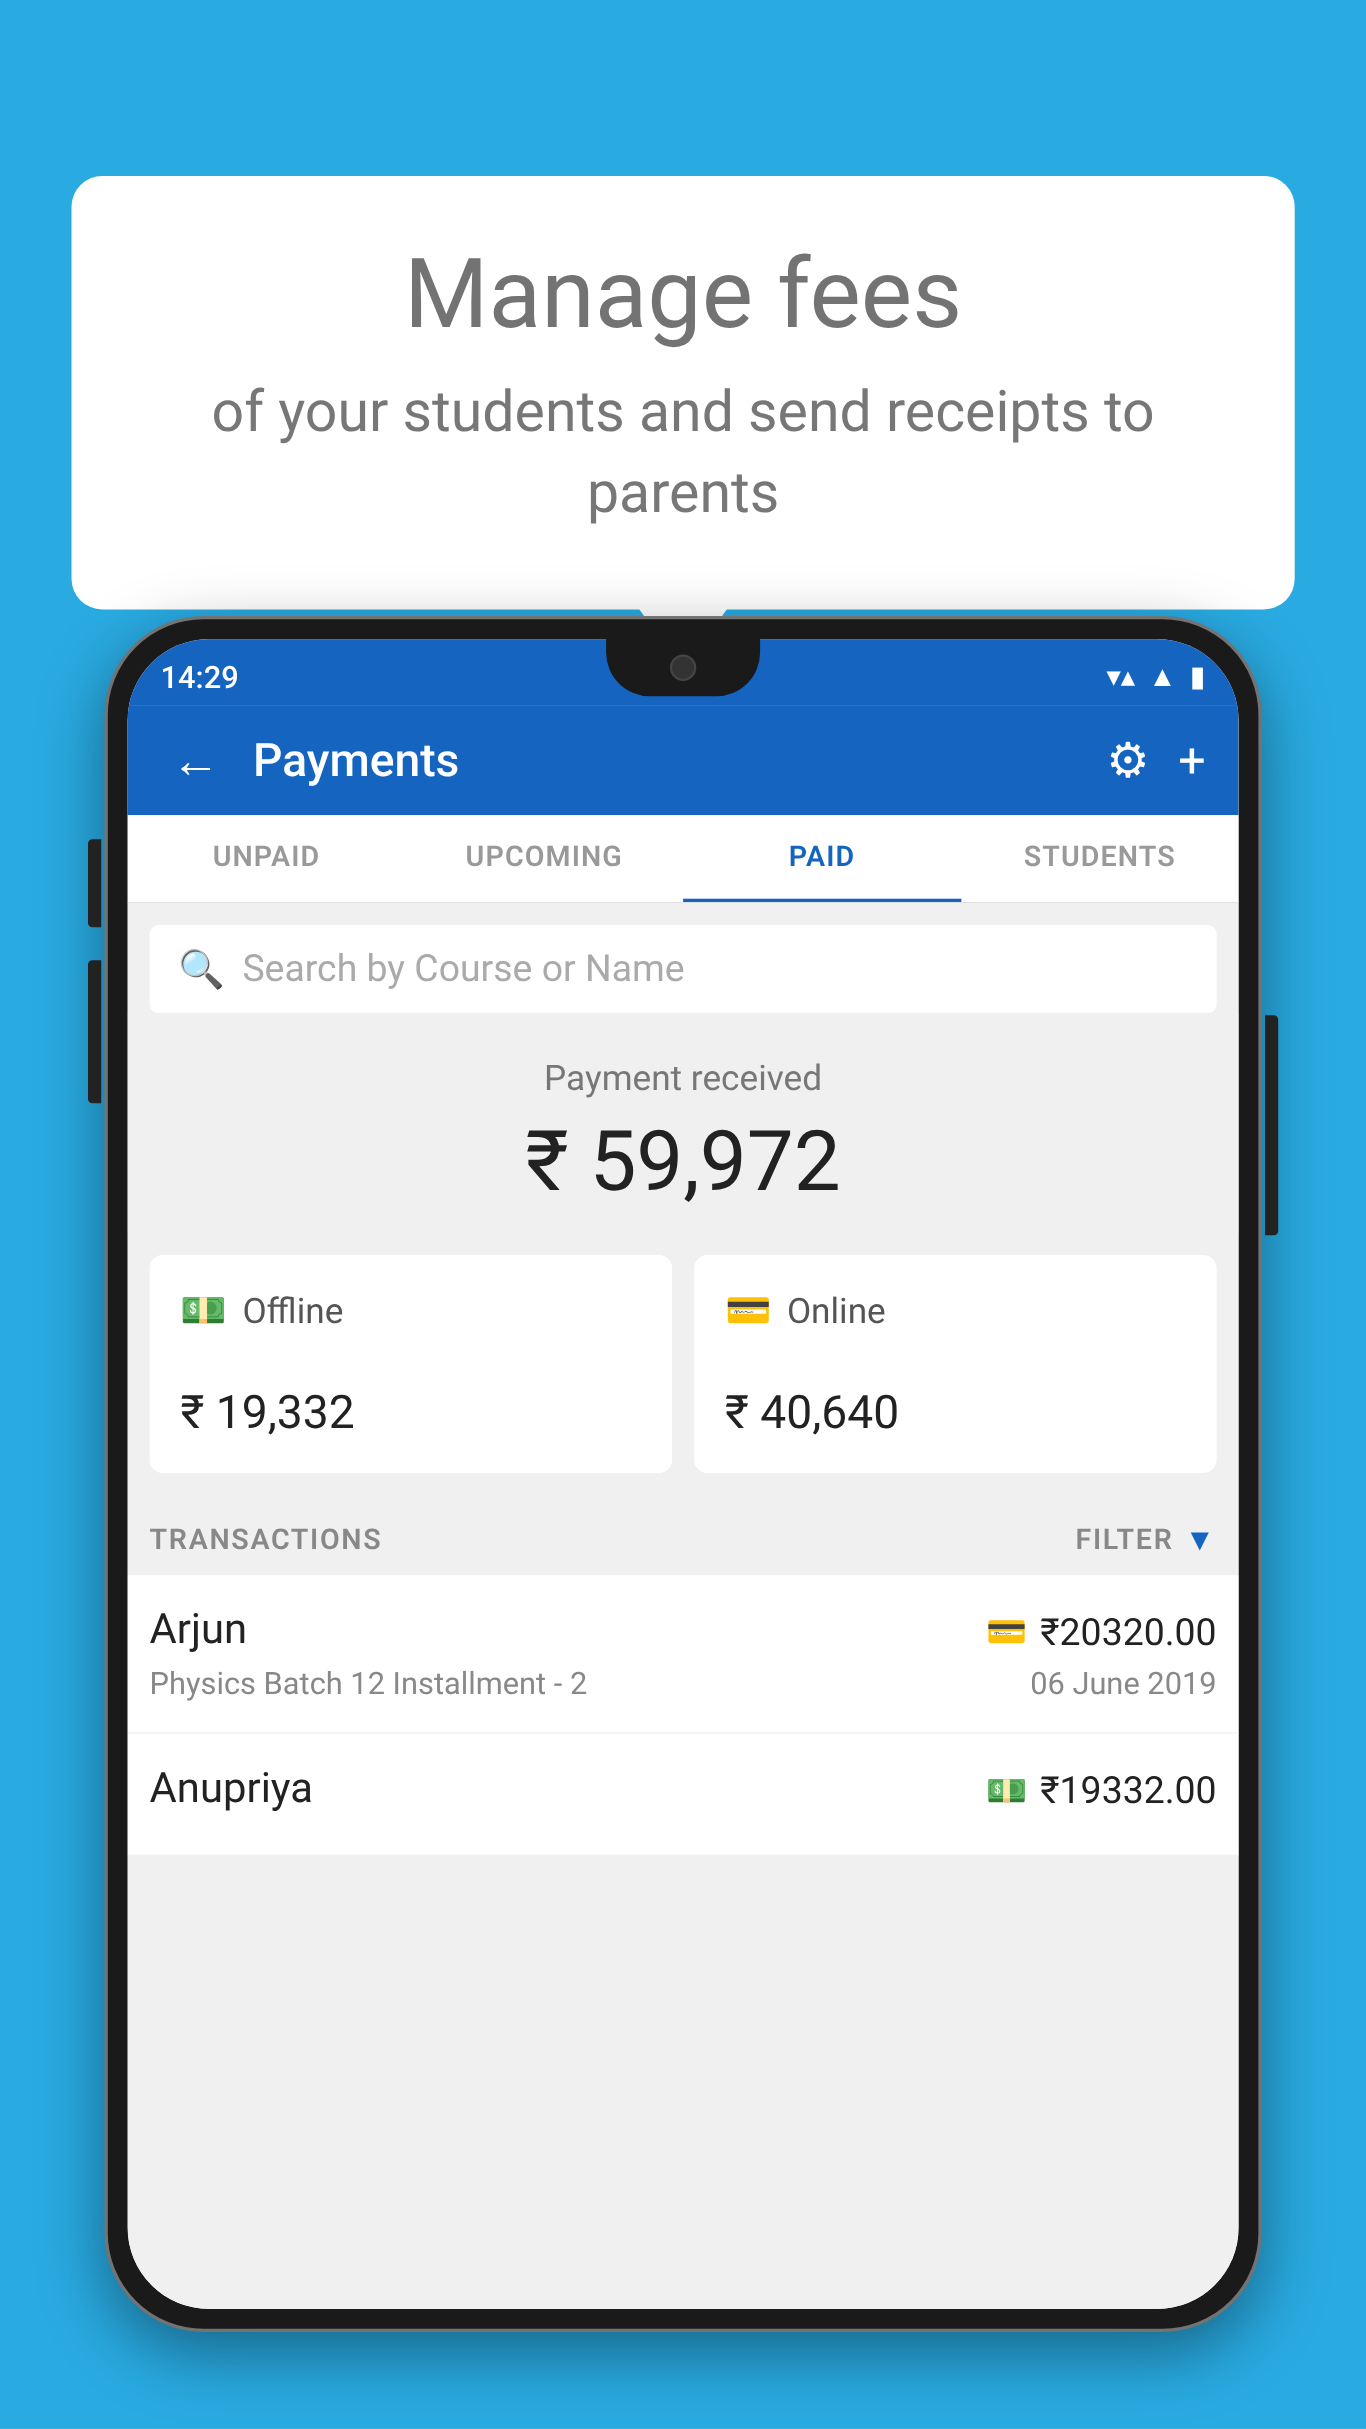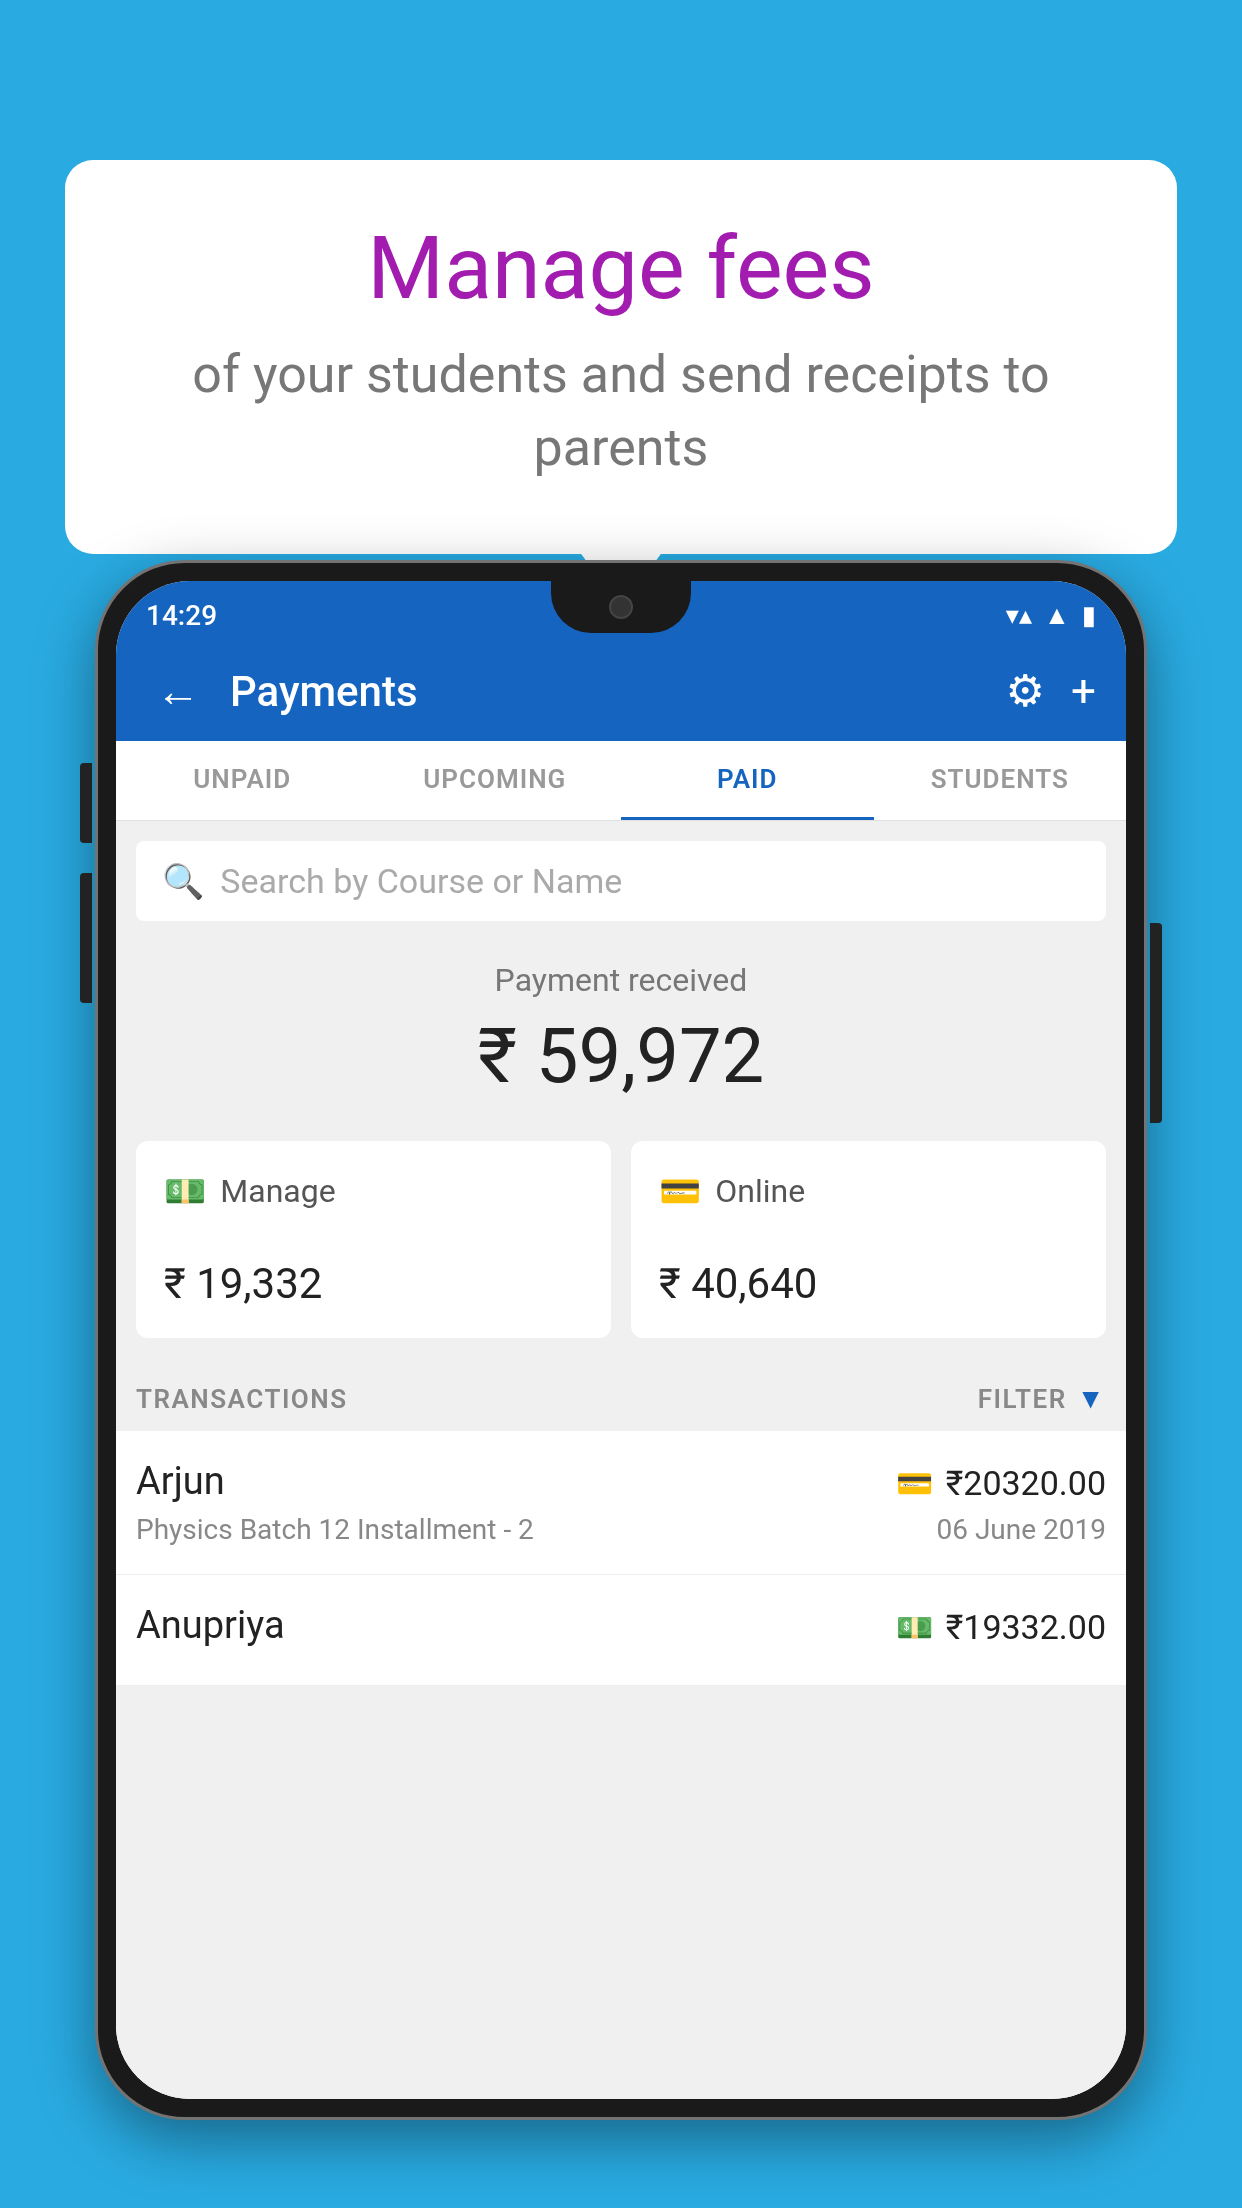--- a/index.html
+++ b/index.html
@@ -38,21 +38,21 @@
       width: 0;
       height: 0;
       border-left: 42px solid transparent;
       border-right: 42px solid transparent;
       border-top: 58px solid white;
     }
 
     .bubble-title {
       font-size: 88px;
       font-weight: 400;
-      color: #a21caf;
+      color: #737373;
       line-height: 1.1;
       margin-bottom: 22px;
     }
 
     .bubble-subtitle {
       font-size: 52px;
       color: #777;
       font-weight: 400;
       line-height: 1.4;
     }
@@ -490,21 +490,21 @@
 
           <div class="payment-summary">
             <div class="payment-label">Payment received</div>
             <div class="payment-amount">₹ 59,972</div>
           </div>
 
           <div class="payment-cards">
             <div class="payment-card">
               <div class="card-top">
                 <span class="card-icon">💵</span>
-                <span class="card-type">Manage</span>
+                <span class="card-type">Offline</span>
               </div>
               <div class="card-amount">₹ 19,332</div>
             </div>
             <div class="payment-card">
               <div class="card-top">
                 <span class="card-icon">💳</span>
                 <span class="card-type">Online</span>
               </div>
               <div class="card-amount">₹ 40,640</div>
             </div>

